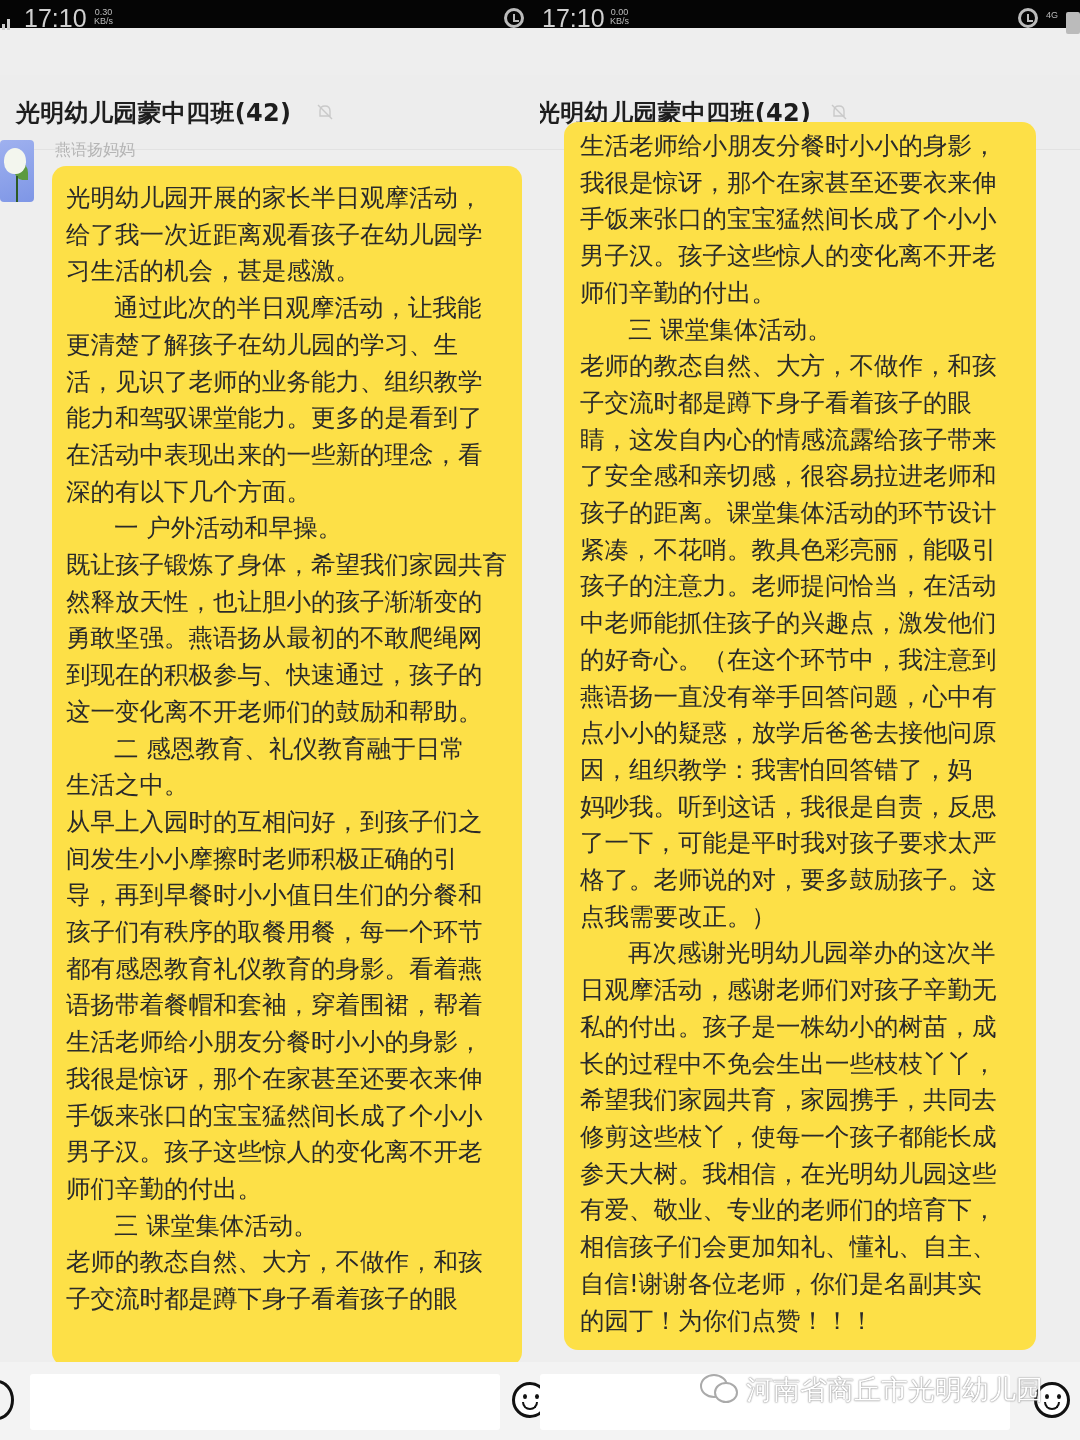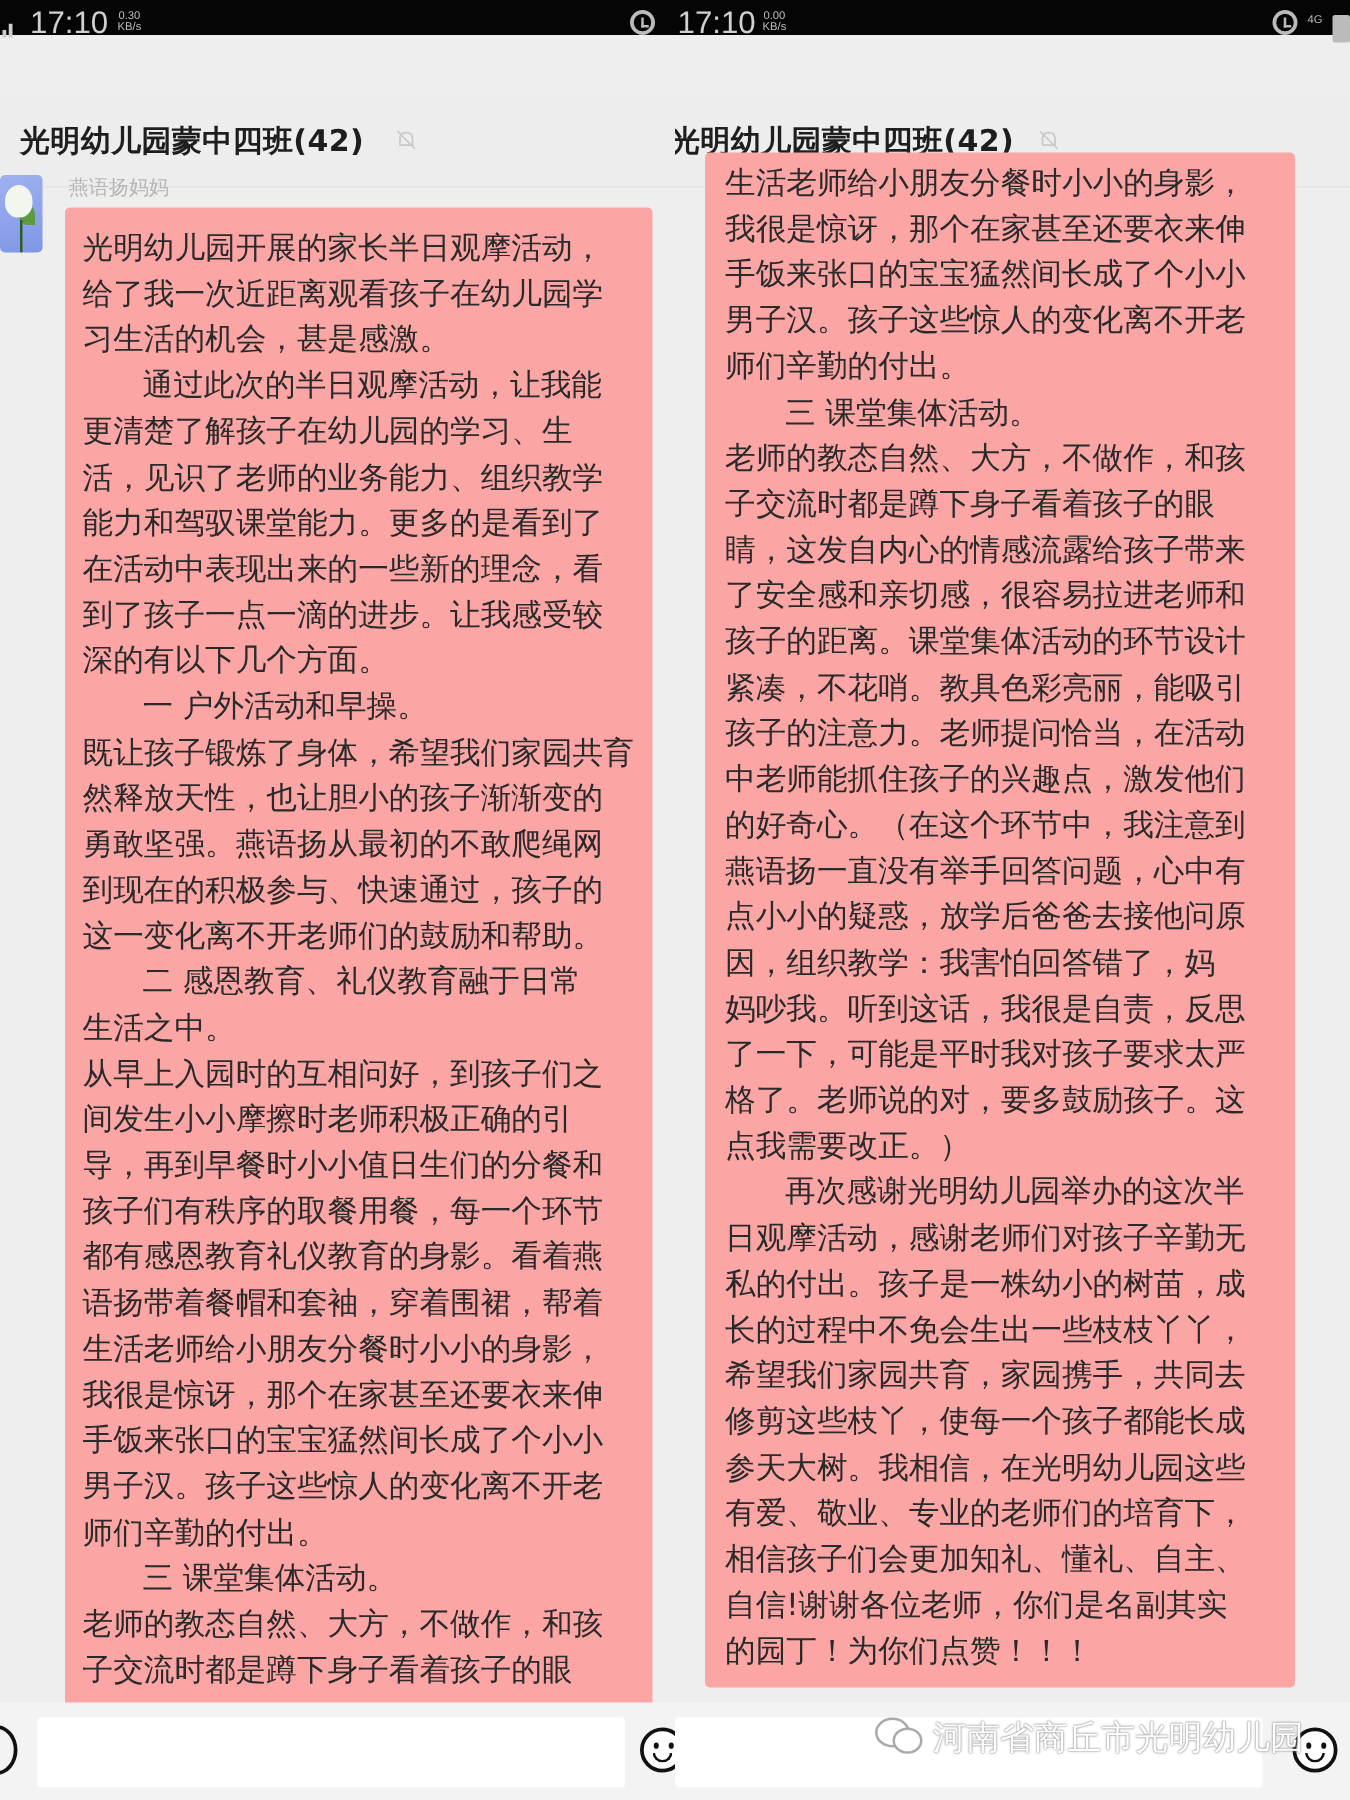--- a/index.html
+++ b/index.html
@@ -17,21 +17,21 @@
   .sb-4g{position:absolute;top:10px;font-size:9px;color:#bbb;font-family:"Liberation Sans",sans-serif;}
   .sb-battery{position:absolute;top:12px;width:14px;height:22px;background:#bbb;border-radius:2px;}
   .titlebar{position:absolute;top:47px;left:0;right:0;height:74px;background:#ededed;border-bottom:1px solid #e2e2e2;margin-top:28px;}
   .title{position:absolute;top:22px;font-size:24px;font-weight:bold;color:#1e1e1e;white-space:nowrap;letter-spacing:0.3px;}
   .mute-icon{position:absolute;top:28px;width:18px;height:18px;}
   .avatar{position:absolute;left:0;top:140px;width:34px;height:62px;background:linear-gradient(160deg,#9fb1ef,#7e96e6);border-radius:4px;overflow:hidden;}
   .avatar .petal{position:absolute;left:4px;top:8px;width:22px;height:26px;background:#f3f6ee;border-radius:50% 50% 45% 45%;}
   .avatar .leaf{position:absolute;left:14px;top:22px;width:14px;height:18px;background:#5c9a3f;border-radius:0 60% 0 60%;}
   .avatar .stem{position:absolute;left:16px;top:36px;width:2px;height:26px;background:#2d5a25;}
   .sender{position:absolute;left:55px;top:140px;font-size:16px;color:#b5b5b5;}
-  .bubble{position:absolute;background:#fca5a5;border-radius:4px;box-sizing:border-box;color:#2a2a2a;font-size:24.5px;line-height:36.7px;overflow:hidden;}
+  .bubble{position:absolute;background:#fde047;border-radius:14px;box-sizing:border-box;color:#2a2a2a;font-size:24.5px;line-height:36.7px;overflow:hidden;}
   .panel.left .bubble{left:52px;top:166px;width:470px;height:1200px;padding:14px 6px 0 14px;}
   .panel.right .bubble{left:24px;top:122px;width:472px;height:1228px;padding:6px 14px 0 16px;}
   .line{white-space:nowrap;display:block;}
   .line.indent{padding-left:48px;}
   .inputbar{position:absolute;top:1362px;left:0;right:0;height:78px;background:#f3f3f3;}
   .input-field{position:absolute;top:12px;height:56px;background:#ffffff;border-radius:3px;}
   .emoji-btn{position:absolute;top:20px;width:36px;height:36px;border:3px solid #111;border-radius:50%;box-sizing:border-box;background:#fff;}
   .emoji-btn:before{content:"";position:absolute;left:8px;top:9px;width:4px;height:5px;background:#111;border-radius:50%;box-shadow:12px 0 0 #111;}
   .emoji-btn:after{content:"";position:absolute;left:7px;top:17px;width:16px;height:8px;border:2.5px solid #111;border-top:none;border-radius:0 0 10px 10px;box-sizing:border-box;}
   .voice-btn{position:absolute;top:18px;left:-20px;width:34px;height:40px;border:3px solid #111;border-radius:50%;box-sizing:border-box;}
@@ -74,21 +74,20 @@
 
   <div class="bubble" id="left-bubble">
       <span class="line">光明幼儿园开展的家长半日观摩活动，</span>
       <span class="line">给了我一次近距离观看孩子在幼儿园学</span>
       <span class="line">习生活的机会，甚是感激。</span>
       <span class="line indent">通过此次的半日观摩活动，让我能</span>
       <span class="line">更清楚了解孩子在幼儿园的学习、生</span>
       <span class="line">活，见识了老师的业务能力、组织教学</span>
       <span class="line">能力和驾驭课堂能力。更多的是看到了</span>
       <span class="line">在活动中表现出来的一些新的理念，看</span>
-      <span class="line">到了孩子一点一滴的进步。让我感受较</span>
       <span class="line">深的有以下几个方面。</span>
       <span class="line indent">一  户外活动和早操。</span>
       <span class="line">既让孩子锻炼了身体，希望我们家园共育</span>
       <span class="line">然释放天性，也让胆小的孩子渐渐变的</span>
       <span class="line">勇敢坚强。燕语扬从最初的不敢爬绳网</span>
       <span class="line">到现在的积极参与、快速通过，孩子的</span>
       <span class="line">这一变化离不开老师们的鼓励和帮助。</span>
       <span class="line indent">二  感恩教育、礼仪教育融于日常</span>
       <span class="line">生活之中。</span>
       <span class="line">从早上入园时的互相问好，到孩子们之</span>

